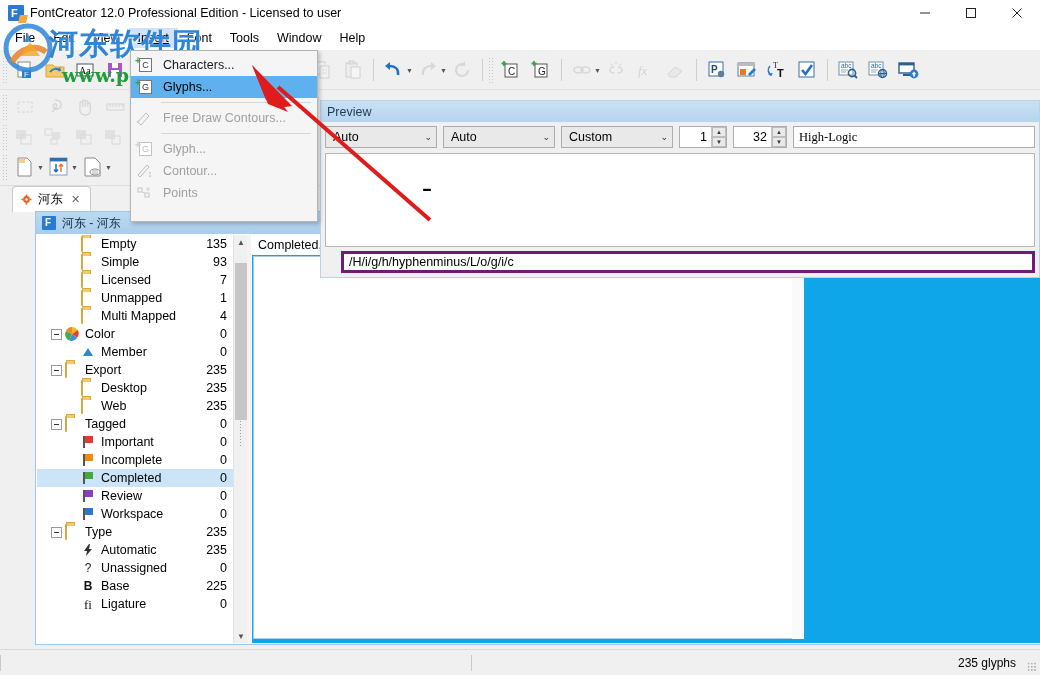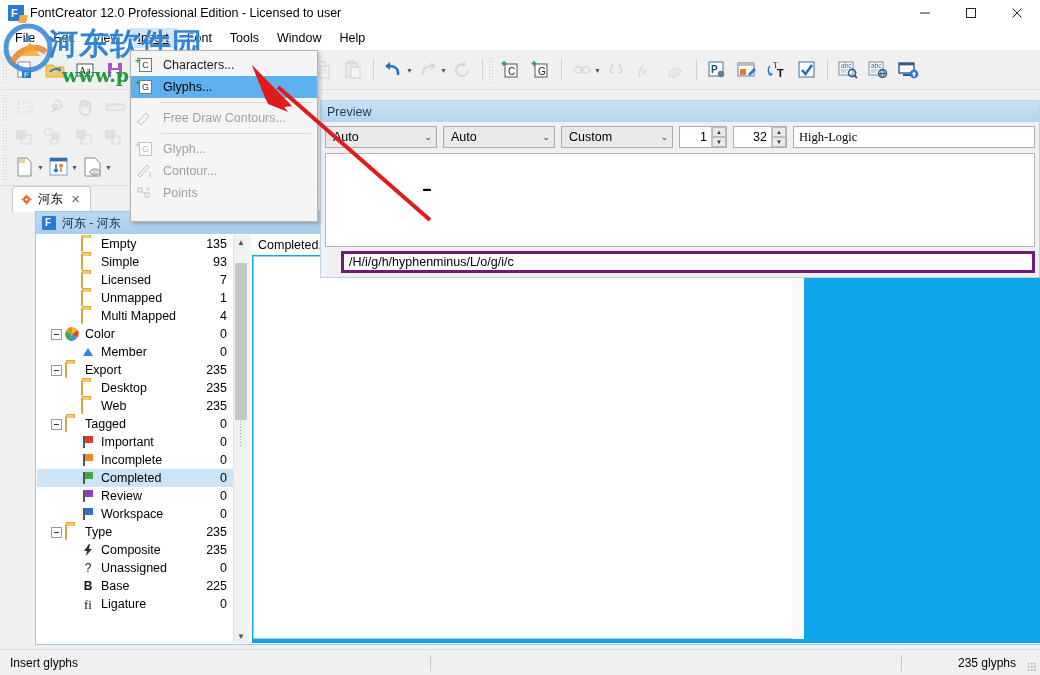--- a/index.html
+++ b/index.html
@@ -804,21 +804,21 @@
               <span class="ticon"><span class="folder"></span></span>
               <span class="tlabel">Type</span>
               <span class="tcount">235</span>
             </div>
             <div class="tnode">
               <span style="display:inline-block;width:30px;flex:0 0 auto;"></span>
               <span class="nolead"></span>
               <span class="ticon"><svg width="14" height="14" viewBox="0 0 14 14">
                   <path d="M8 1L3 8h3l-1 5 6-7H8l1-5z" fill="#333"></path>
                 </svg></span>
-              <span class="tlabel">Composite</span>
+              <span class="tlabel">Automatic</span>
               <span class="tcount">235</span>
             </div>
             <div class="tnode">
               <span style="display:inline-block;width:30px;flex:0 0 auto;"></span>
               <span class="nolead"></span>
               <span class="ticon"><span style="font-size:12px;color:#222;display:inline-block;width:14px;text-align:center;">?</span></span>
               <span class="tlabel">Unassigned</span>
               <span class="tcount">0</span>
             </div>
             <div class="tnode">
@@ -966,21 +966,20 @@
       <circle cx="26" cy="26" r="22" fill="none" stroke="#2f86d8" stroke-width="5" opacity=".85"></circle>
       <path d="M10 40c8-14 24-18 34-10" fill="none" stroke="#e8822a" stroke-width="6" opacity=".85"></path>
       <path d="M18 34l10-14 10 14z" fill="#f5a623" opacity=".8"></path>
       <path d="M22 20l4-8 4 8z" fill="#2f86d8" opacity=".8"></path>
     </svg>
     <div class="wm-cn">河东软件园</div>
     <div class="wm-url">www.pc0359.cn</div>
   </div>
 
   <div class="statusbar">
-    <div class="sb-cell" style="width:430px;">Insert glyphs</div>
     <div class="sb-sep"></div>
     <div class="sb-cell" style="width:470px;"></div>
     <div class="sb-sep"></div>
     <div class="sb-cell sb-right">235 glyphs</div>
     <div class="sb-grip"></div>
   </div>
 
 </div>
 
 </body></html>

